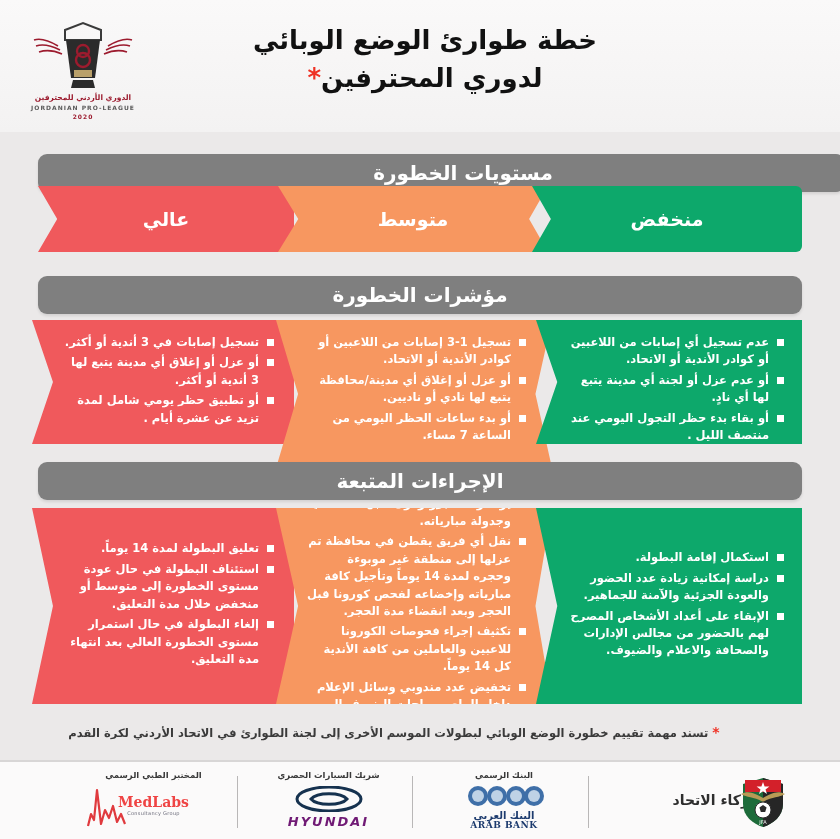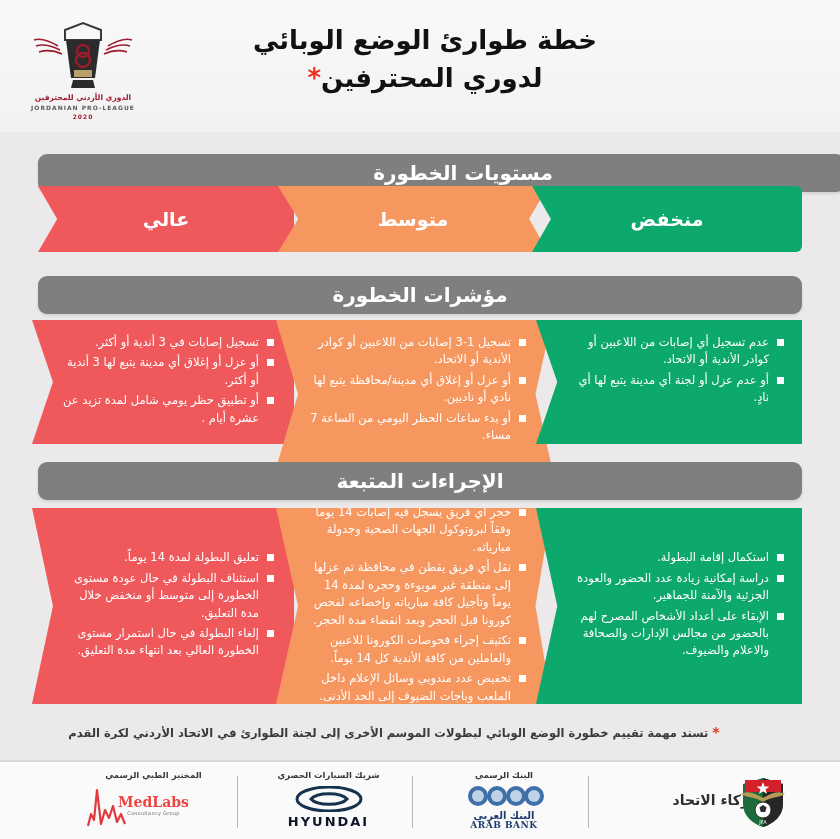--- a/index.html
+++ b/index.html
@@ -52,21 +52,21 @@
   .panel{position:absolute;top:0;color:#fff;box-sizing:border-box;}
   .p-red{right:508px;width:262px;background:#f0595c;
     clip-path:polygon(0 0,100% 0,100% 100%,0 100%,8% 50%);padding:14px 20px 14px 30px;}
   .p-org{right:250px;width:276px;background:#f79760;
     clip-path:polygon(0 0,100% 0,94% 50%,100% 100%,0 100%,8% 50%);padding:14px 26px 14px 30px;}
   .p-grn{right:0;width:266px;background:#0da86b;
     clip-path:polygon(0 0,100% 0,100% 100%,0 100%,8% 50%);padding:14px 18px 14px 32px;}
 
   ul.items{list-style:none;margin:0;padding:0;}
   ul.items li{position:relative;padding-right:15px;margin:0 0 3px 0;
-    font-size:11.5px;line-height:1.52;font-weight:normal;text-align:right;}
+    font-size:11.5px;line-height:1.52;font-weight:bold;text-align:right;}
   ul.items li:before{content:"";position:absolute;right:0;top:5px;
     width:7px;height:7px;background:#fff;}
 
   
   .footnote{position:absolute;left:0;top:724px;width:788px;text-align:center;
     font-size:11.5px;font-weight:bold;color:#3a3a3a;}
   .footnote .star{color:#ef3124;font-size:14px;}
 
   
   .footer{position:absolute;left:0;top:760px;width:840px;height:79px;background:#fbfafa;
@@ -76,21 +76,21 @@
   .flabel{position:absolute;top:8px;left:0;right:0;text-align:center;
     font-size:8.5px;color:#3a3a3a;font-weight:bold;}
   .partners-label{position:absolute;top:30px;left:0;right:0;text-align:center;
     font-size:14px;color:#2e2e2e;font-weight:bold;}
 
   .medlabs-txt{position:absolute;top:32px;left:0;right:0;text-align:center;
     font-size:14px;color:#ef4444;font-weight:bold;direction:ltr;font-family:"DejaVu Serif",serif;}
   .medlabs-sub{position:absolute;top:48px;left:0;right:0;text-align:center;
     font-size:5px;color:#6b6b7a;direction:ltr;letter-spacing:.3px;}
   .hyundai-txt{position:absolute;top:52px;left:0;right:0;text-align:center;
-    font-size:13px;color:#0f172a;font-weight:bold;letter-spacing:2px;direction:ltr;}
+    font-size:13px;color:#701a75;font-weight:bold;letter-spacing:2px;direction:ltr;font-style:italic;}
   .arabbank-ar{position:absolute;top:48px;left:0;right:0;text-align:center;
     font-size:10px;color:#1d3b6e;font-weight:bold;}
   .arabbank-en{position:absolute;top:58px;left:0;right:0;text-align:center;
     font-size:9px;color:#1d3b6e;font-weight:bold;direction:ltr;
     font-family:"DejaVu Serif",serif;letter-spacing:.5px;}
 </style>
 </head>
 <body>
 
 <div class="page">
@@ -159,20 +159,21 @@
       <ul class="items">
         <li>تسجيل 1-3 إصابات من اللاعبين أو كوادر الأندية أو الاتحاد.</li>
         <li>أو عزل أو إغلاق أي مدينة/محافظة يتبع لها نادي أو ناديين.</li>
         <li>أو بدء ساعات الحظر اليومي من الساعة 7 مساء.</li>
       </ul>
     </div>
     <div class="panel p-grn" style="height:124px;">
       <ul class="items">
         <li>عدم تسجيل أي إصابات من اللاعبين أو كوادر الأندية أو الاتحاد.</li>
         <li>أو عدم عزل أو لجنة أي مدينة يتبع لها أي نادٍ.</li>
+        <li>أو بقاء بدء حظر التجول اليومي عند منتصف الليل .</li>
       </ul>
     </div>
   </div>
 
   <div class="bar" style="top:462px;">
     <span>الإجراءات المتبعة</span>
   </div>
 
   <div class="panels" style="top:508px;height:196px;">
     <div class="panel p-red" style="height:196px;display:flex;align-items:center;">

